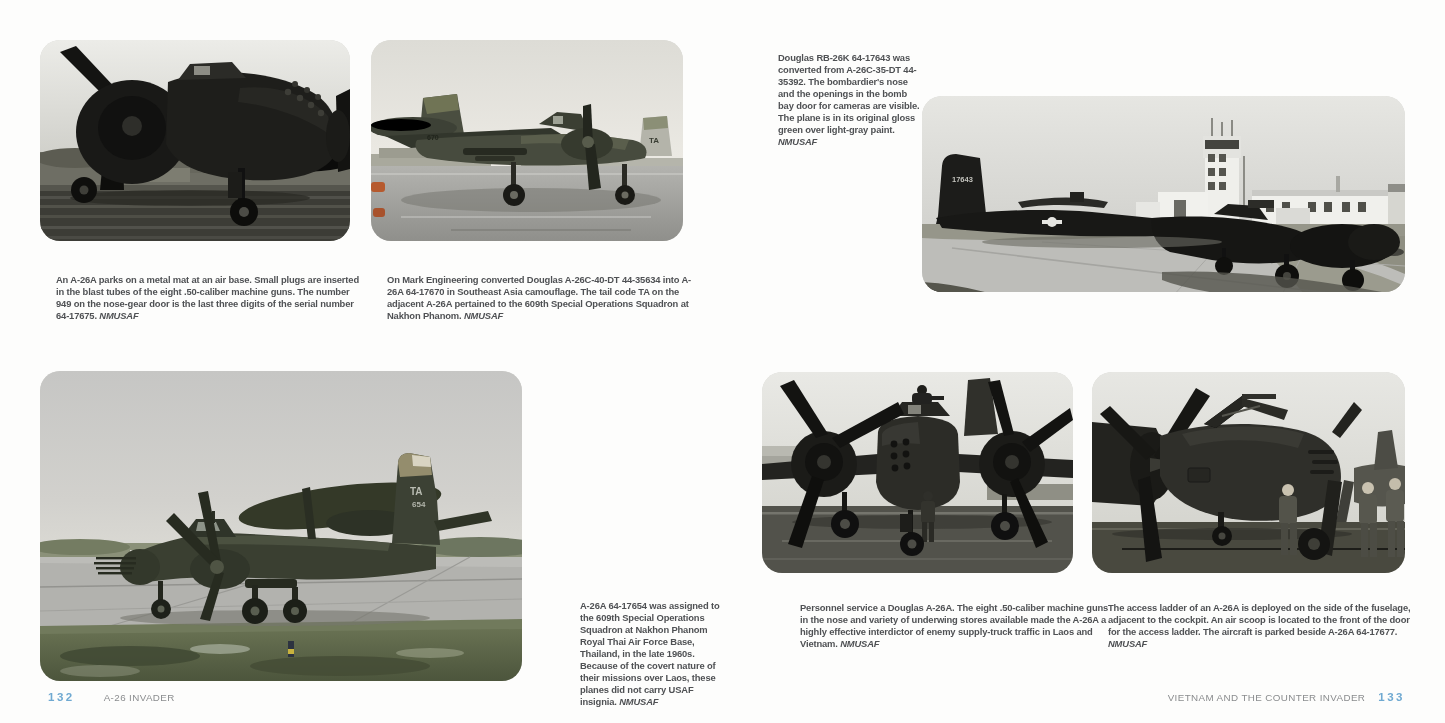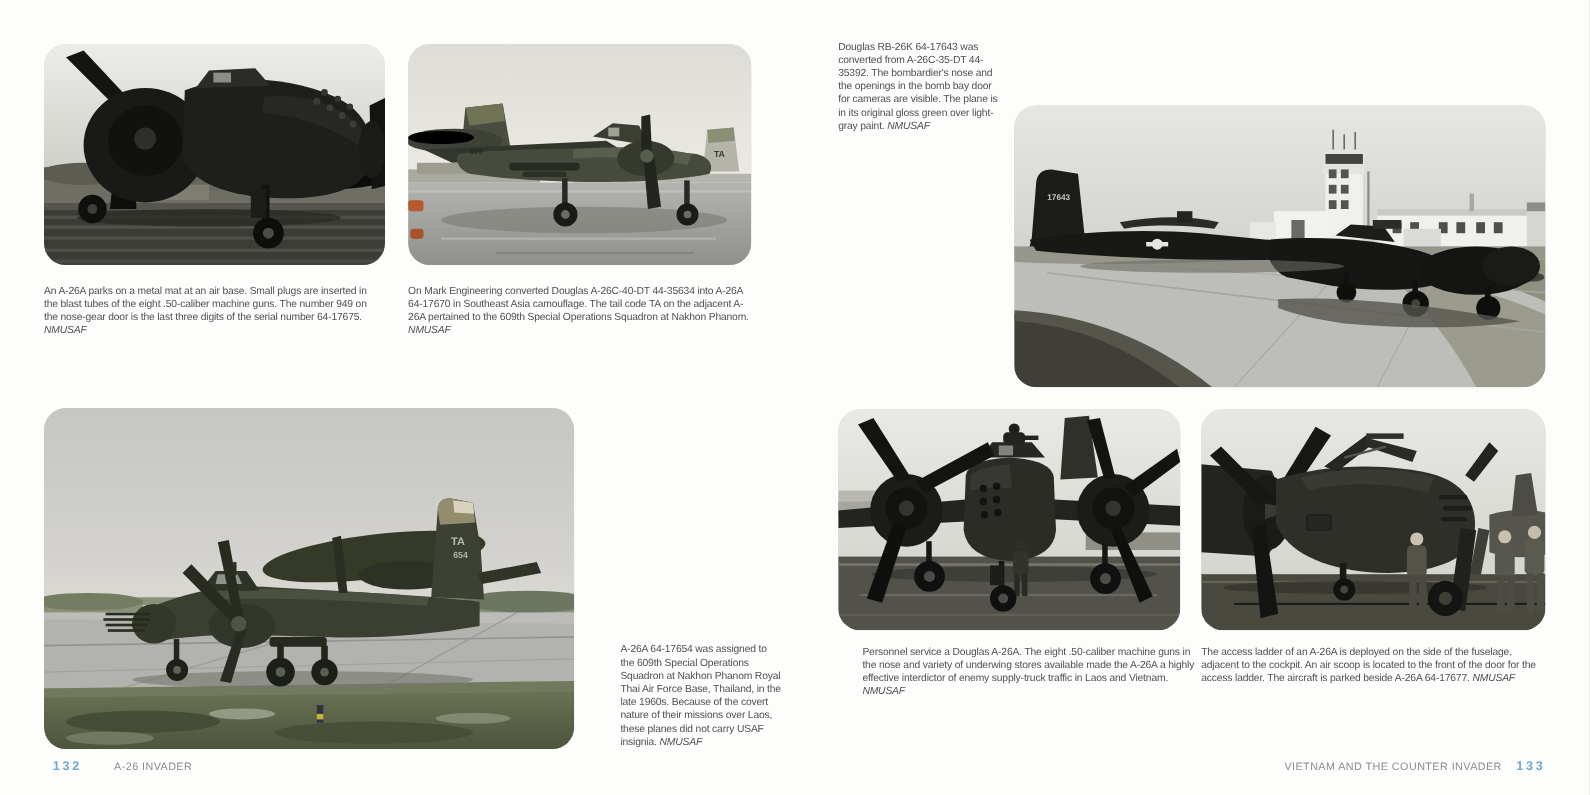--- a/index.html
+++ b/index.html
@@ -5,21 +5,21 @@
   html,body { margin:0; padding:0; background:#e0e0e0; }
   #spread {
     position:relative; width:1445px; height:723px; background:#fdfdfc;
     font-family:"Liberation Sans", sans-serif; overflow:hidden;
     margin:0 auto;
   }
   .photo { position:absolute; overflow:hidden; background:#d8d8d4;border-radius:20px; }
   .photo svg { display:block; }
   .caption {
     position:absolute; color:#4f5154; font-size:9.4px; line-height:12px;
-    font-weight:400; letter-spacing:-0.15px; margin:0;
+    font-weight:700; letter-spacing:-0.15px; margin:16px;
   }
   .caption .credit { font-style:italic; }
   .footer {
     position:absolute; top:691px; display:flex; align-items:baseline; gap:13px;
   }
   .page-num {
     color:#6fa9d1; font-size:11.5px; font-weight:700; letter-spacing:2.5px;
   }
   .footer-title {
     color:#8a8c8e; font-size:9.8px; font-weight:400; letter-spacing:0.4px;
@@ -267,21 +267,21 @@
 
   <p class="caption" style="left:564px; top:584px; width:148px;"><span>A-26A 64-17654 was assigned to the 609th Special Operations Squadron at Nakhon Phanom Royal Thai Air Force Base, Thailand, in the late 1960s. Because of the covert nature of their missions over Laos, these planes did not carry USAF insignia.</span> <span class="credit">NMUSAF</span></p>
 
   <div class="footer" style="left:48px;gap:29px;">
     <span class="page-num">132</span>
     <span class="footer-title">A-26 INVADER</span>
   </div>
 
   <p class="caption" style="left:762px; top:36px; width:146px;"><span>Douglas RB-26K 64-17643 was converted from A-26C-35-DT 44-35392. The bombardier's nose and the openings in the bomb bay door for cameras are visible. The plane is in its original gloss green over light-gray paint.</span> <span class="credit">NMUSAF</span></p>
 
-  <div class="photo" style="left:922px; top:96px; width:483px; height:256px;">
+  <div class="photo" style="left:922px; top:96px; width:483px; height:196px;">
     <svg width="483" height="256" viewBox="0 0 483 256">
       <defs>
         <linearGradient id="sky3" x1="0" y1="0" x2="0" y2="1">
           <stop offset="0" stop-color="#e6e6e2"></stop>
           <stop offset="1" stop-color="#d2d2ce"></stop>
         </linearGradient>
       </defs>
       <rect x="0" y="0" width="483" height="135" fill="url(#sky3)"></rect>
       <g>
         <rect x="283" y="42" width="34" height="86" fill="#efefeb"></rect>

